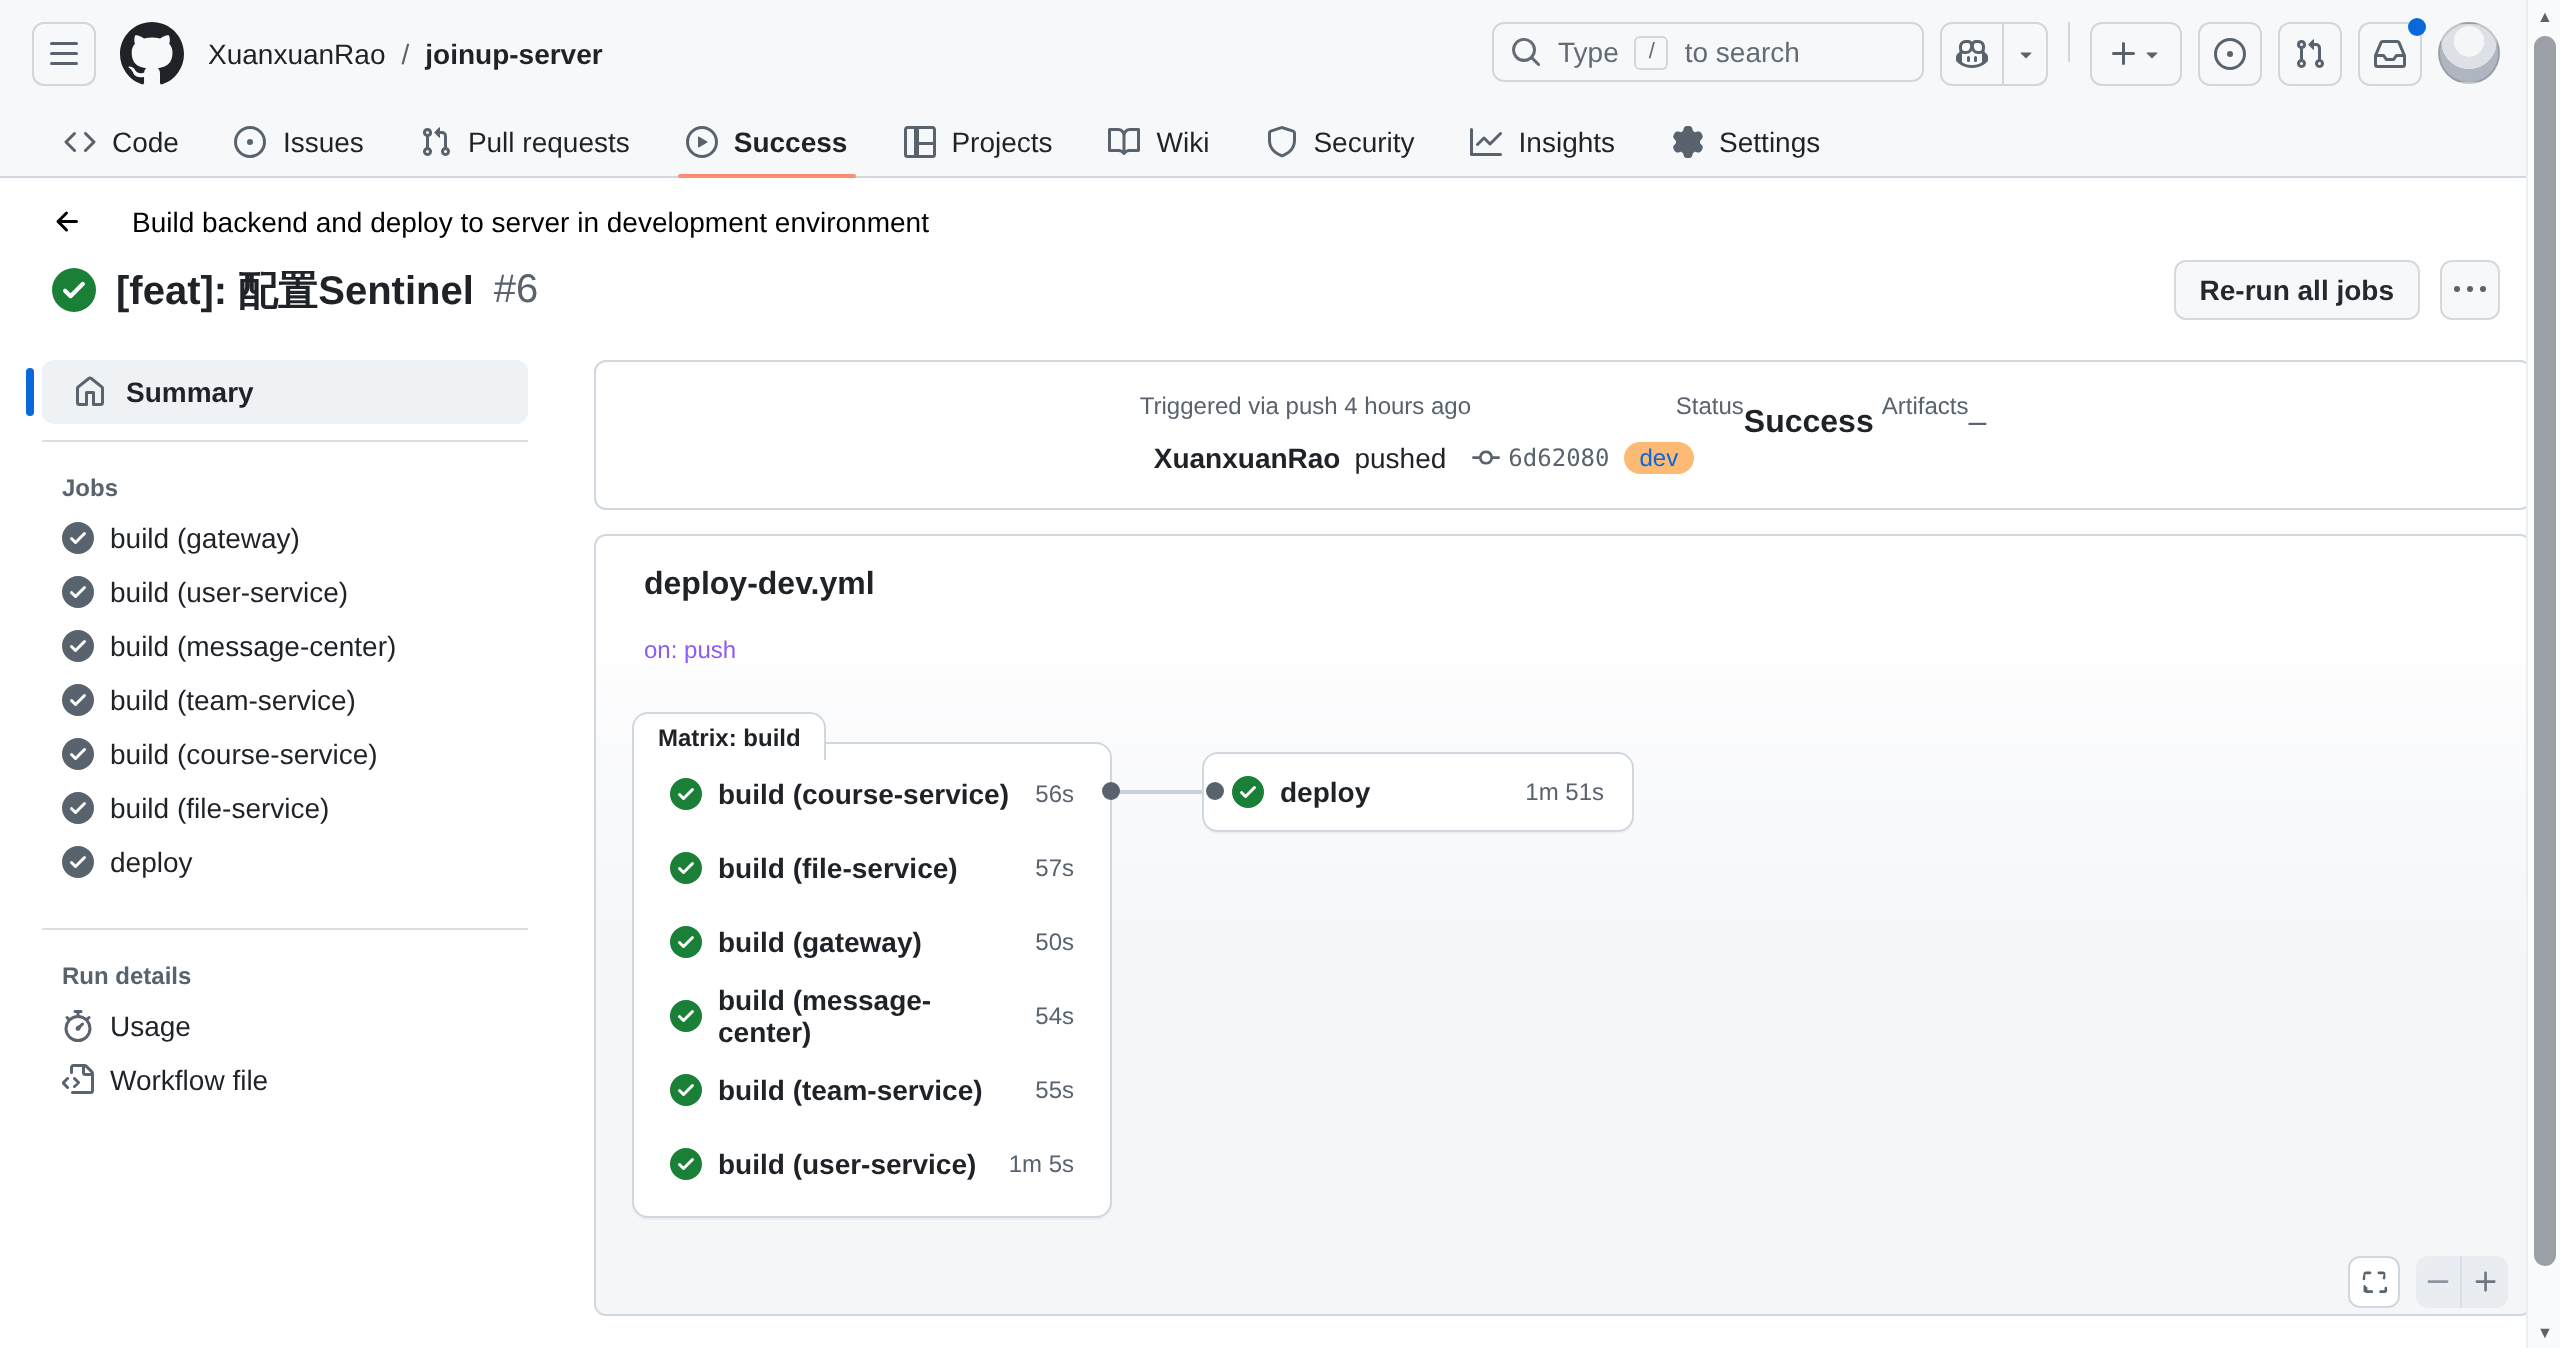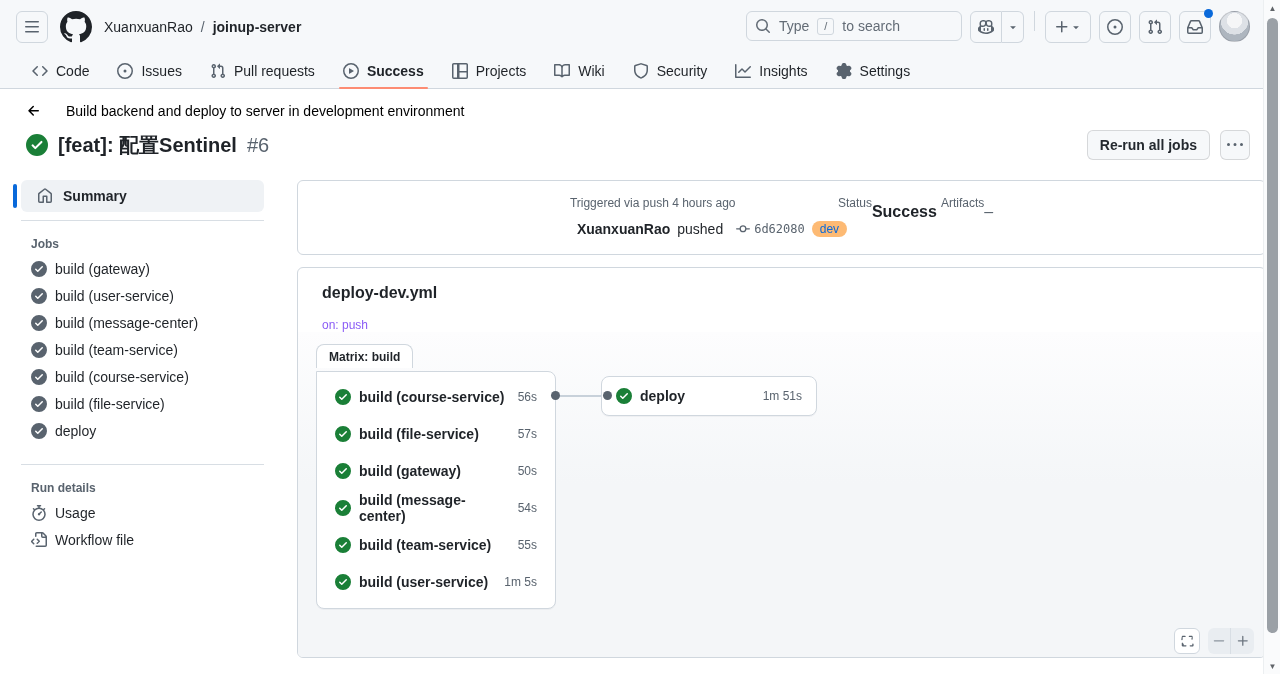--- a/index.html
+++ b/index.html
@@ -83,21 +83,21 @@
   .stat-status { width:103px; } .stat-dur { width:110px; }
   .stat-art .val { color:#59636e; font-weight:400; }
 
   
   .graph-card { margin-top:12px; height:391px; overflow:hidden; }
   .graph-head { padding:16px 24px 0 24px; }
   .graph-title { font-size:16px; font-weight:600; }
   .graph-sub { font-size:12px; color:#8b5cf6; margin-top:16px; }
   .graph-area { position:relative; height:336px; margin-top:0;
                 background:linear-gradient(180deg, #fdfdfe 0%, #f4f6f8 45%); }
-  .matrix-tab { position:absolute; top:12px; left:18px; height:24px; padding:0 12px; background:#fff; z-index:2;
+  .matrix-tab { position:absolute; top:24px; left:18px; height:24px; padding:0 12px; background:#fff; z-index:2;
                 border:1px solid #d0d7de; border-bottom:none; border-radius:8px 8px 0 0;
                 display:flex; align-items:center; font-size:12px; font-weight:600; }
   .matrix-box { position:absolute; top:39px; left:18px; width:240px; height:238px; background:#fff;
                 border:1px solid #d0d7de; border-radius:0 8px 8px 8px; padding:6px 0; box-shadow:0 1px 0 rgba(31,35,40,.04); }
   .g-row { height:37px; display:flex; align-items:center; gap:8px; padding:0 18px; cursor:pointer; }
   .g-row .name { font-weight:600; font-size:14px; }
   .g-row .dur { margin-left:auto; font-size:12px; color:#59636e; }
   .deploy-node { position:absolute; top:44px; left:303px; width:216px; height:40px; background:#fff;
                  border:1px solid #d0d7de; border-radius:8px; display:flex; align-items:center; gap:8px; padding:0 14px;
                  box-shadow:0 1px 0 rgba(31,35,40,.04); cursor:pointer; z-index:1; }

